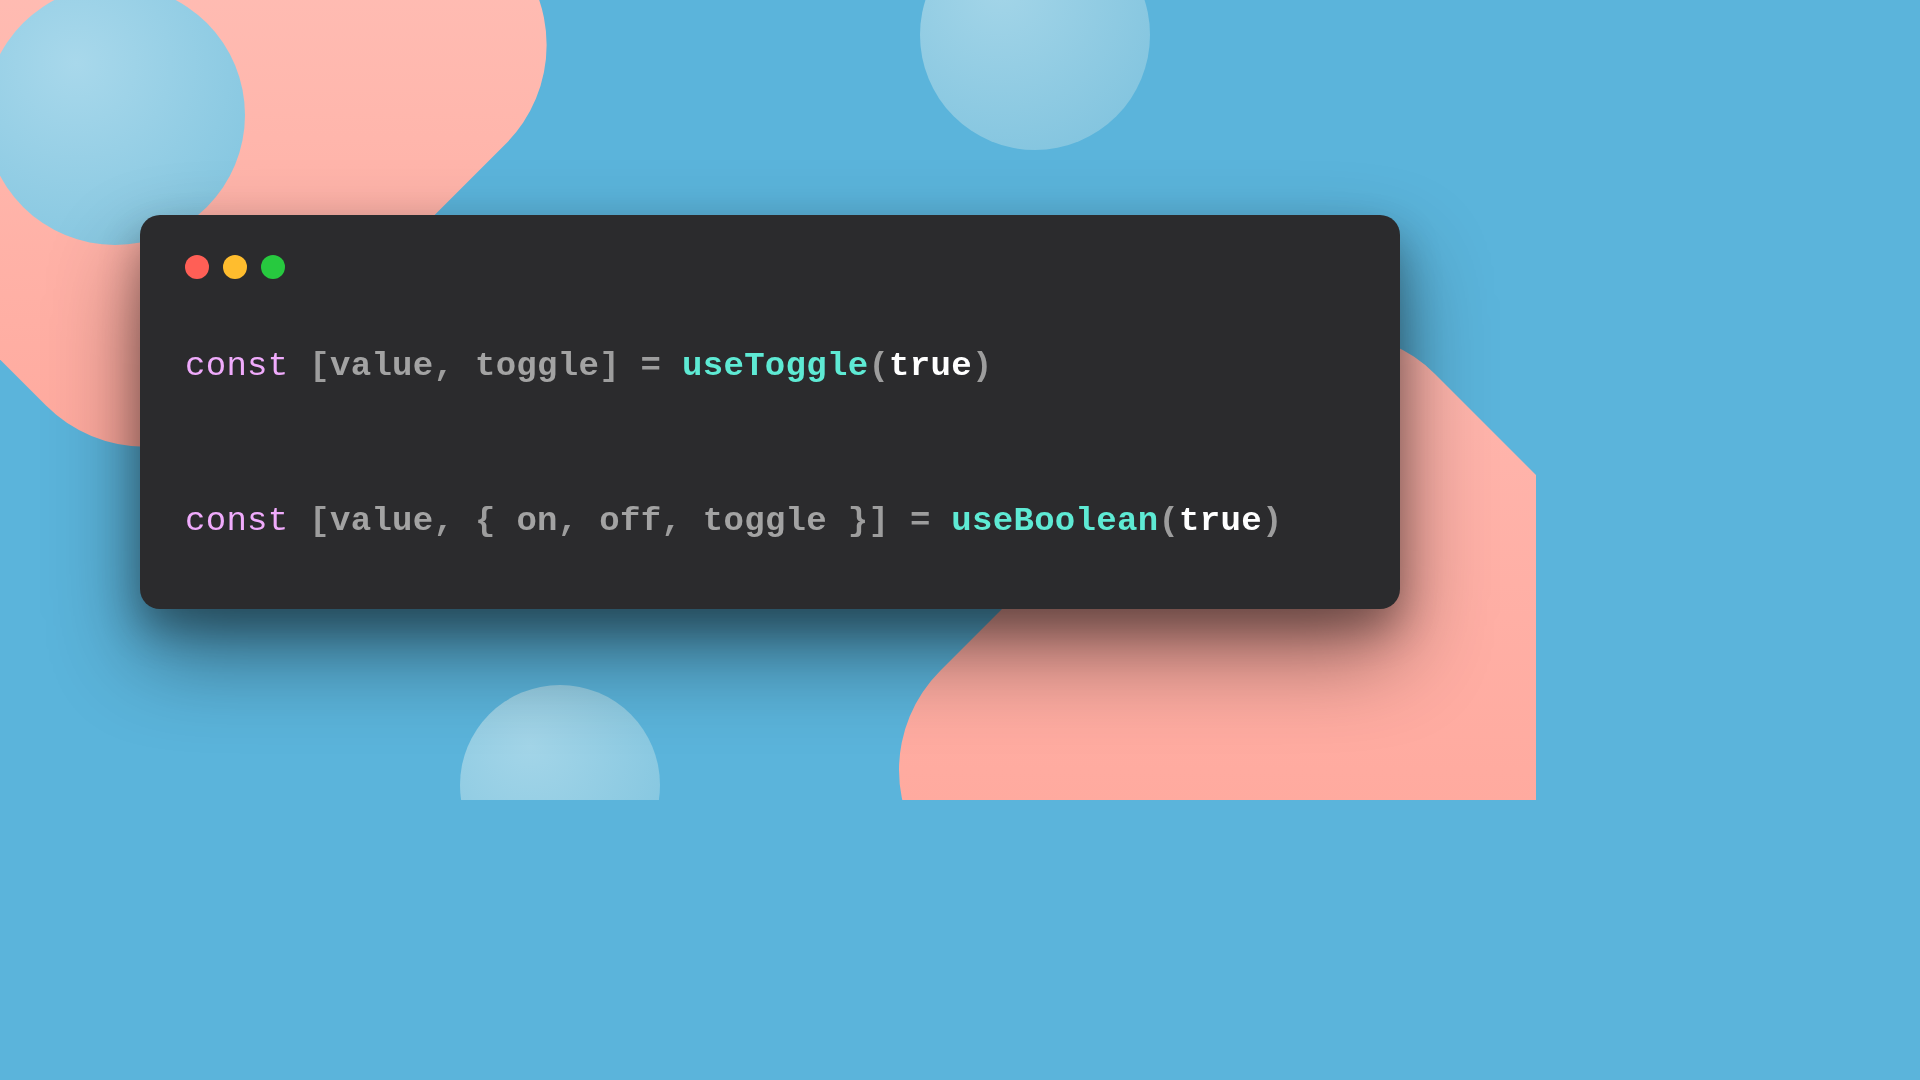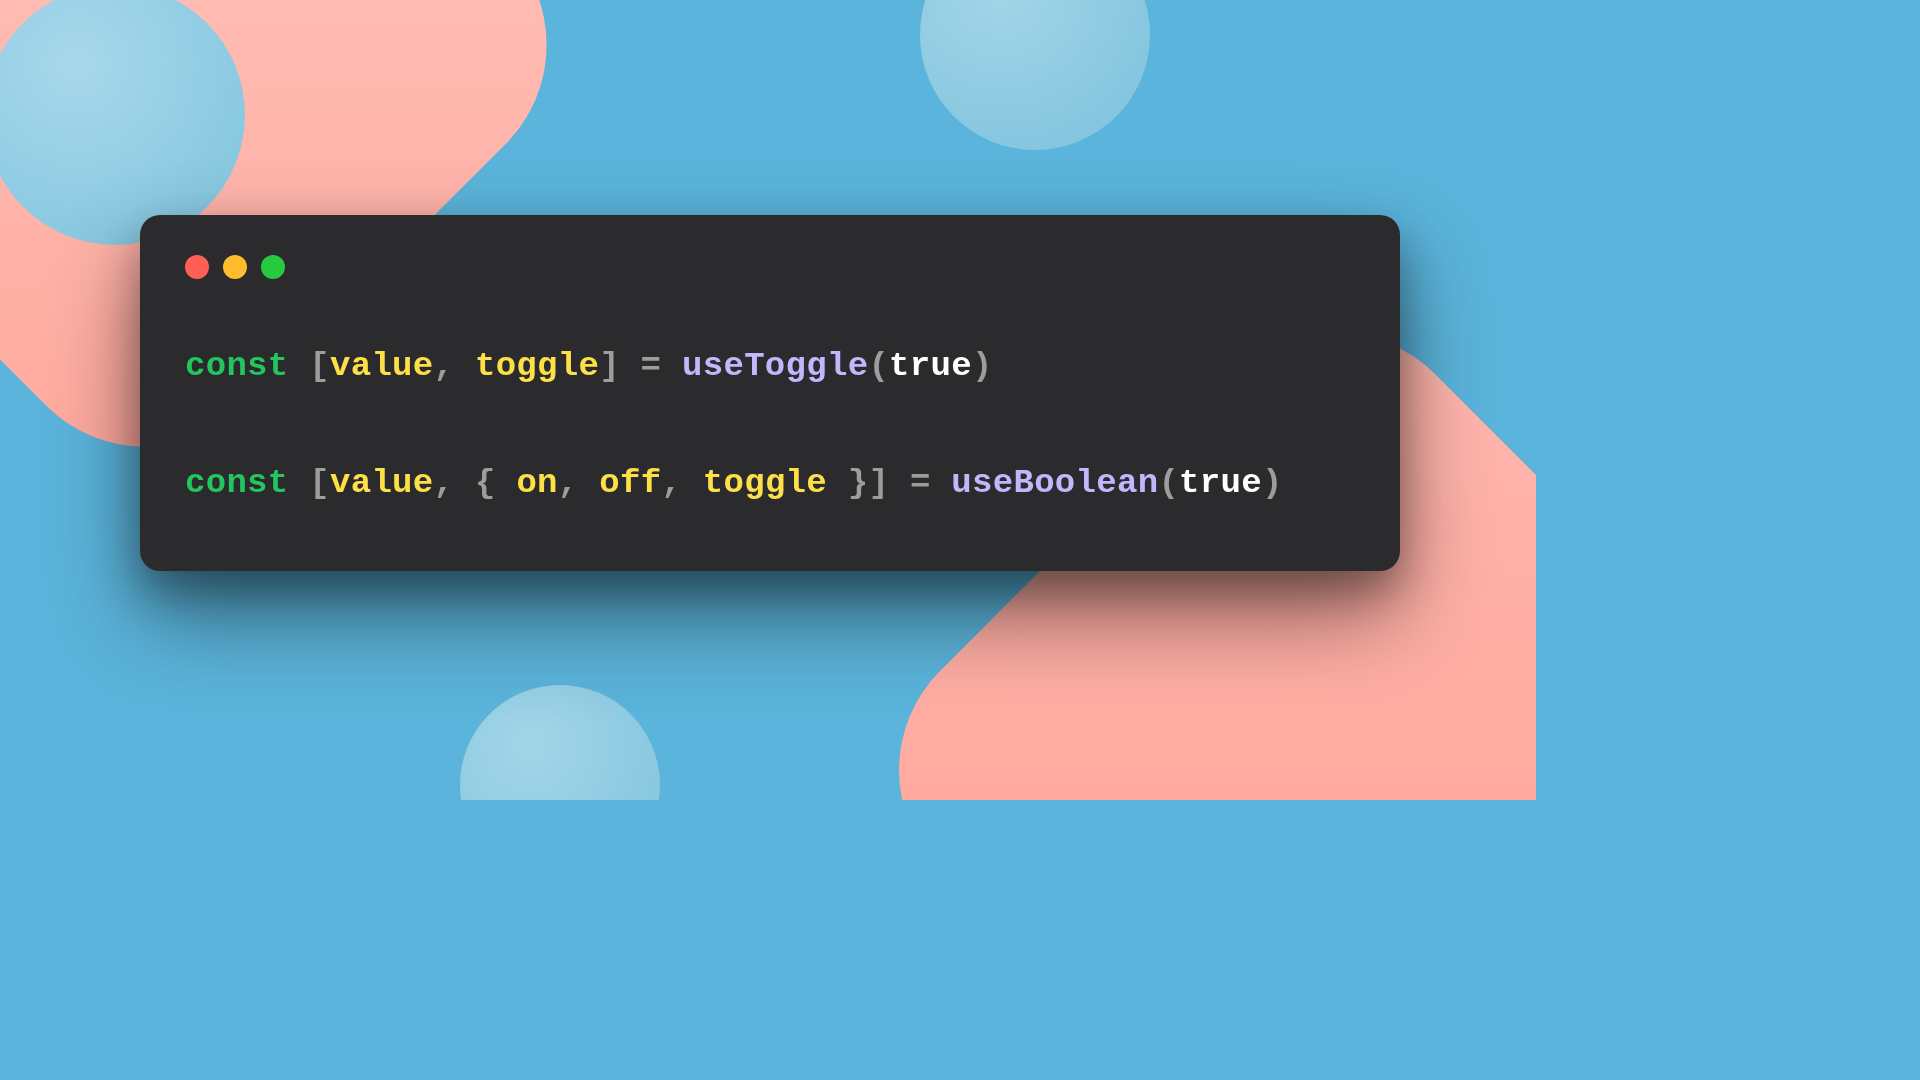--- a/index.html
+++ b/index.html
@@ -108,28 +108,28 @@
       font-family: 'Consolas', 'Monaco', 'Courier New', monospace;
       font-size: 34px;
       font-weight: 600;
       line-height: 1.6;
       color: #a8a8a8;
       white-space: nowrap;
       letter-spacing: 0.3px;
     }
 
     .code-line + .code-line {
-      margin-top: 63px;
+      margin-top: 101px;
     }
 
-    .tk-keyword { color: #22c55e; font-weight: 700; }
+    .tk-keyword { color: #f0abfc; font-weight: 400; }
     .tk-punct { color: #9d9d9d; font-weight: 600; }
-    .tk-var { color: #fde047; font-weight: 600; }
+    .tk-var { color: #a3a3a3; font-weight: 600; }
     .tk-op { color: #9d9d9d; font-weight: 600; }
-    .tk-func { color: #c4b5fd; font-weight: 600; }
+    .tk-func { color: #5eead4; font-weight: 600; }
     .tk-bool { color: #ffffff; font-weight: 700; }
   </style>
 </head>
 <body>
 
 <div class="bg-shape-1"></div>
 <div class="bg-circle-2"></div>
 <div class="bg-circle-1"></div>
 <div class="bg-shape-2"></div>
 <div class="bg-circle-3"></div>

